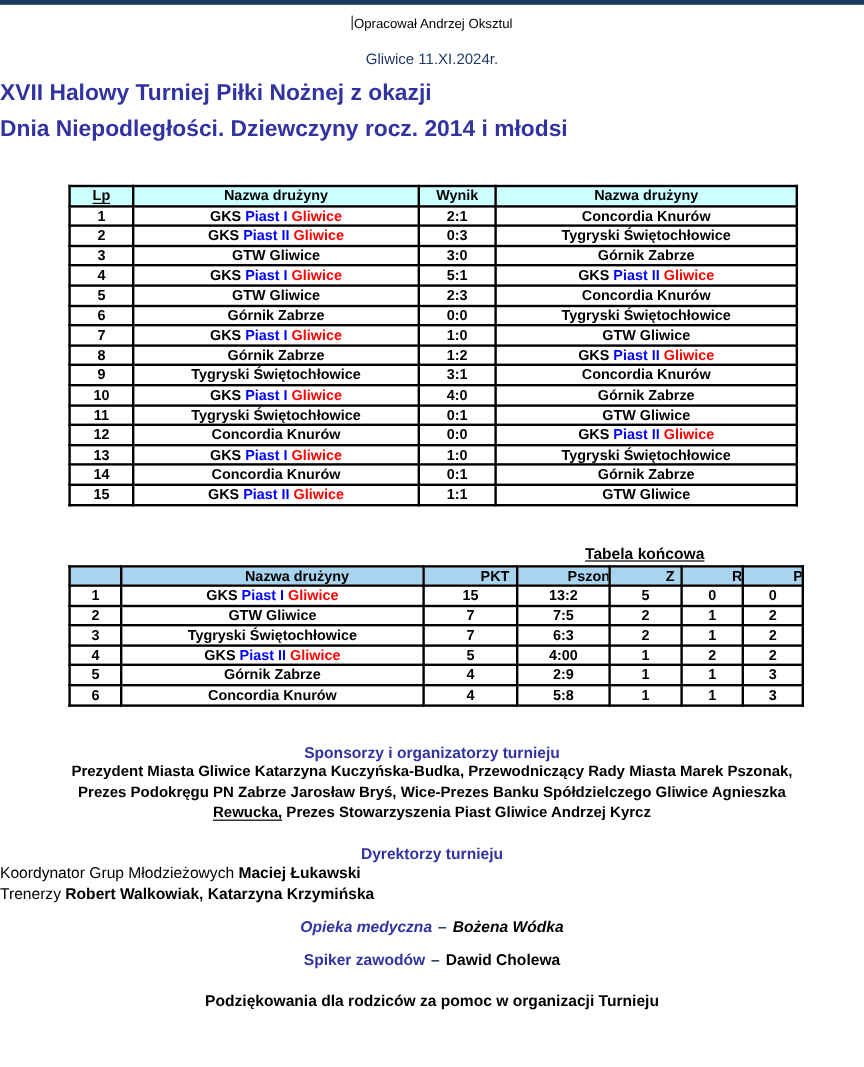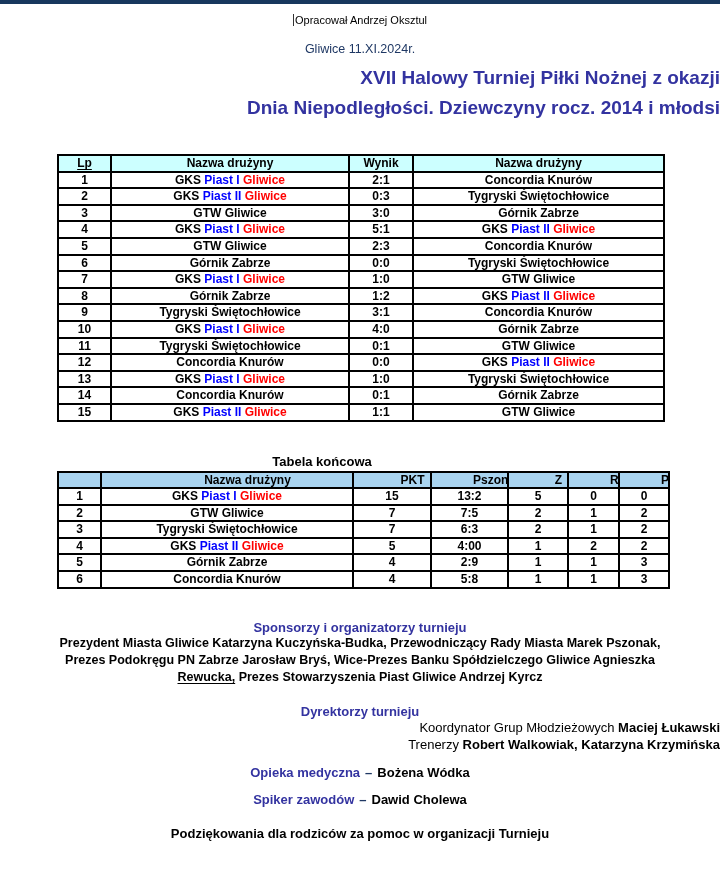--- a/index.html
+++ b/index.html
@@ -5,21 +5,21 @@
   html,body { margin:0; padding:0; }
   body {
     width:720px; height:889px; background:#ffffff; overflow:hidden;
     font-family:"Liberation Sans", sans-serif; color:#000;
   }
   .page { position:relative; width:720px; height:889px; }
   .topbar { height:4px; width:720px; background:var(--top-bar,#17375D); }
   .prepared { margin:9px 0 0; font-size:11px; line-height:14px; text-align:center; color:#000; }
   .cursor { display:inline-block; width:1px; height:12px; background:#333; vertical-align:-2px; margin-right:1px; }
   .place-date { margin:15px 0 0; font-size:12.5px; line-height:15px; text-align:center; color:var(--date-navy,#1F3864); }
-  .title { margin:10px 0 0; font-size:19px; line-height:22px; font-weight:bold; text-align:right; color:var(--indigo,#3333A0); }
+  .title { margin:10px 0 0; font-size:19px; line-height:22px; font-weight:bold; text-align:left; color:var(--indigo,#3333A0); }
   .title2 { margin-top:8px; }
 
   table { border-collapse:collapse; table-layout:fixed; }
   #results-table { margin:35px 0 0 57px; width:606px; }
   #final-table   { margin:2px 0 0 57px;  width:611px; }
   th, td {
     border:2px solid #000; padding:0; text-align:center; vertical-align:middle;
     font-size:12px; font-weight:bold; height:14.6px; line-height:14.6px;
     overflow:hidden; white-space:nowrap;
   }
@@ -28,38 +28,38 @@
   .blue { color:var(--blue,#0000FF); }
   .red  { color:var(--red,#FF0000); }
 
   .misspelled {
     text-decoration-line:underline; text-decoration-style:wavy;
     text-decoration-color:var(--squiggle,#FF0000); text-decoration-thickness:1px;
     text-underline-offset:2px;
     text-decoration:underline;
   }
 
-  .final-title { margin:33px 0 0 57px; width:530px; text-align:center;
-    font-size:13px; font-weight:bold; line-height:14px; }
+  .final-title { margin:33px 0 0 57px; width:530px; text-align:right;
+    font-size:13px; font-weight:bold; line-height:14px;text-decoration:underline; }
 
   .sec-heading { font-size:13px; font-weight:bold; line-height:15px; text-align:center;
     color:var(--indigo,#3333A0); white-space:nowrap; }
   #sponsors-heading { margin-top:31px; }
   .sp-line { font-size:12.5px; font-weight:bold; line-height:17px; text-align:center; white-space:nowrap; }
   #directors-heading { margin-top:18px; }
-  .dir-line { font-size:13px; line-height:17px; text-align:right; white-space:nowrap; }
+  .dir-line { font-size:13px; line-height:17px; text-align:left; white-space:nowrap; }
   .dir-line .label { font-weight:normal; }
   .dir-line .name { font-weight:bold; }
 
   .official-line { font-size:13px; line-height:15px; text-align:center; white-space:nowrap; }
   .official-line .official-label { color:var(--indigo,#3333A0); font-weight:bold; }
   .official-line .dash { color:var(--date-navy,#1F3864); font-weight:bold; margin:0 5px; }
   .official-line .official-name { font-weight:bold; color:#000; }
   #official-0 { margin-top:13px; }
-  #official-1 { margin-top:12px; }
+  #official-1 { margin-top:12px;font-style:italic; }
   #official-2 { margin-top:12px; }
 
   .thanks { margin-top:19px; font-size:13px; font-weight:bold; line-height:15px; text-align:center; }
 </style>
 </head>
 <body>
 
 <div class="page">
   <div class="topbar"></div>
 

